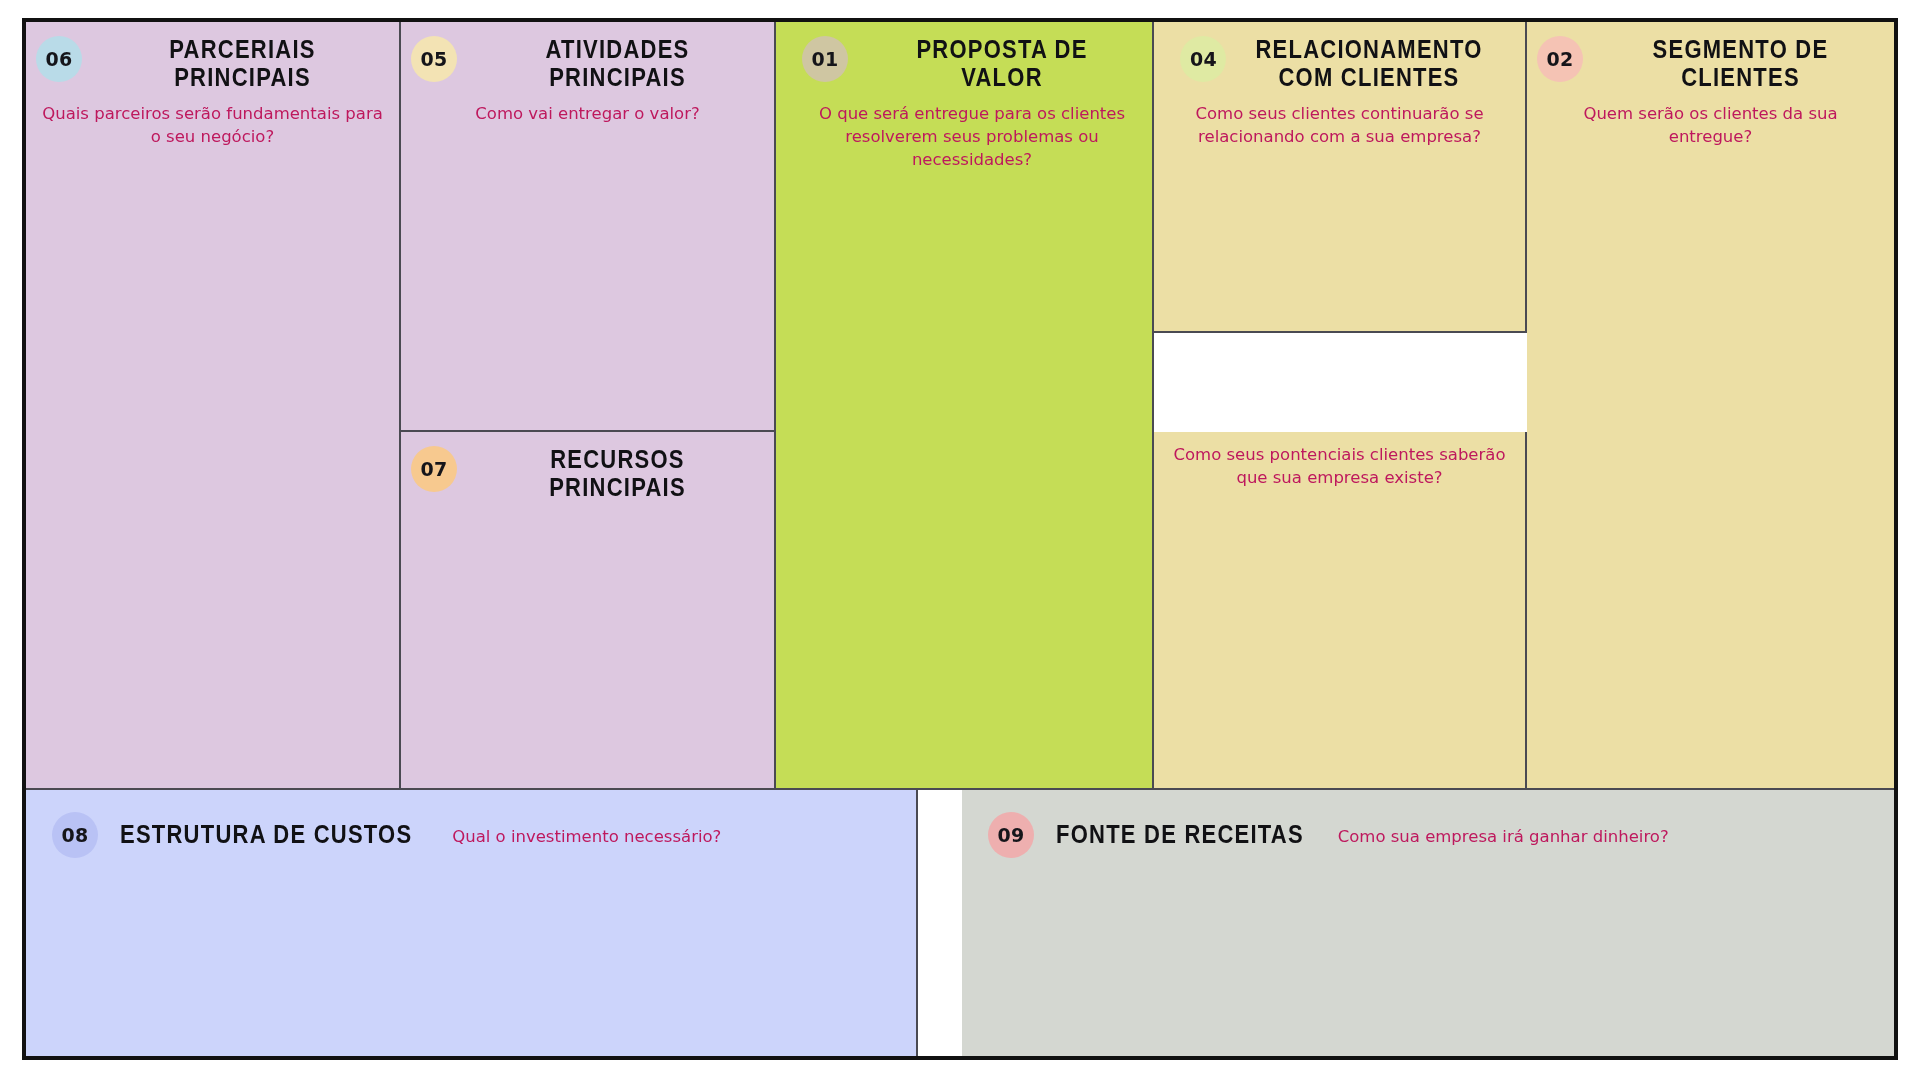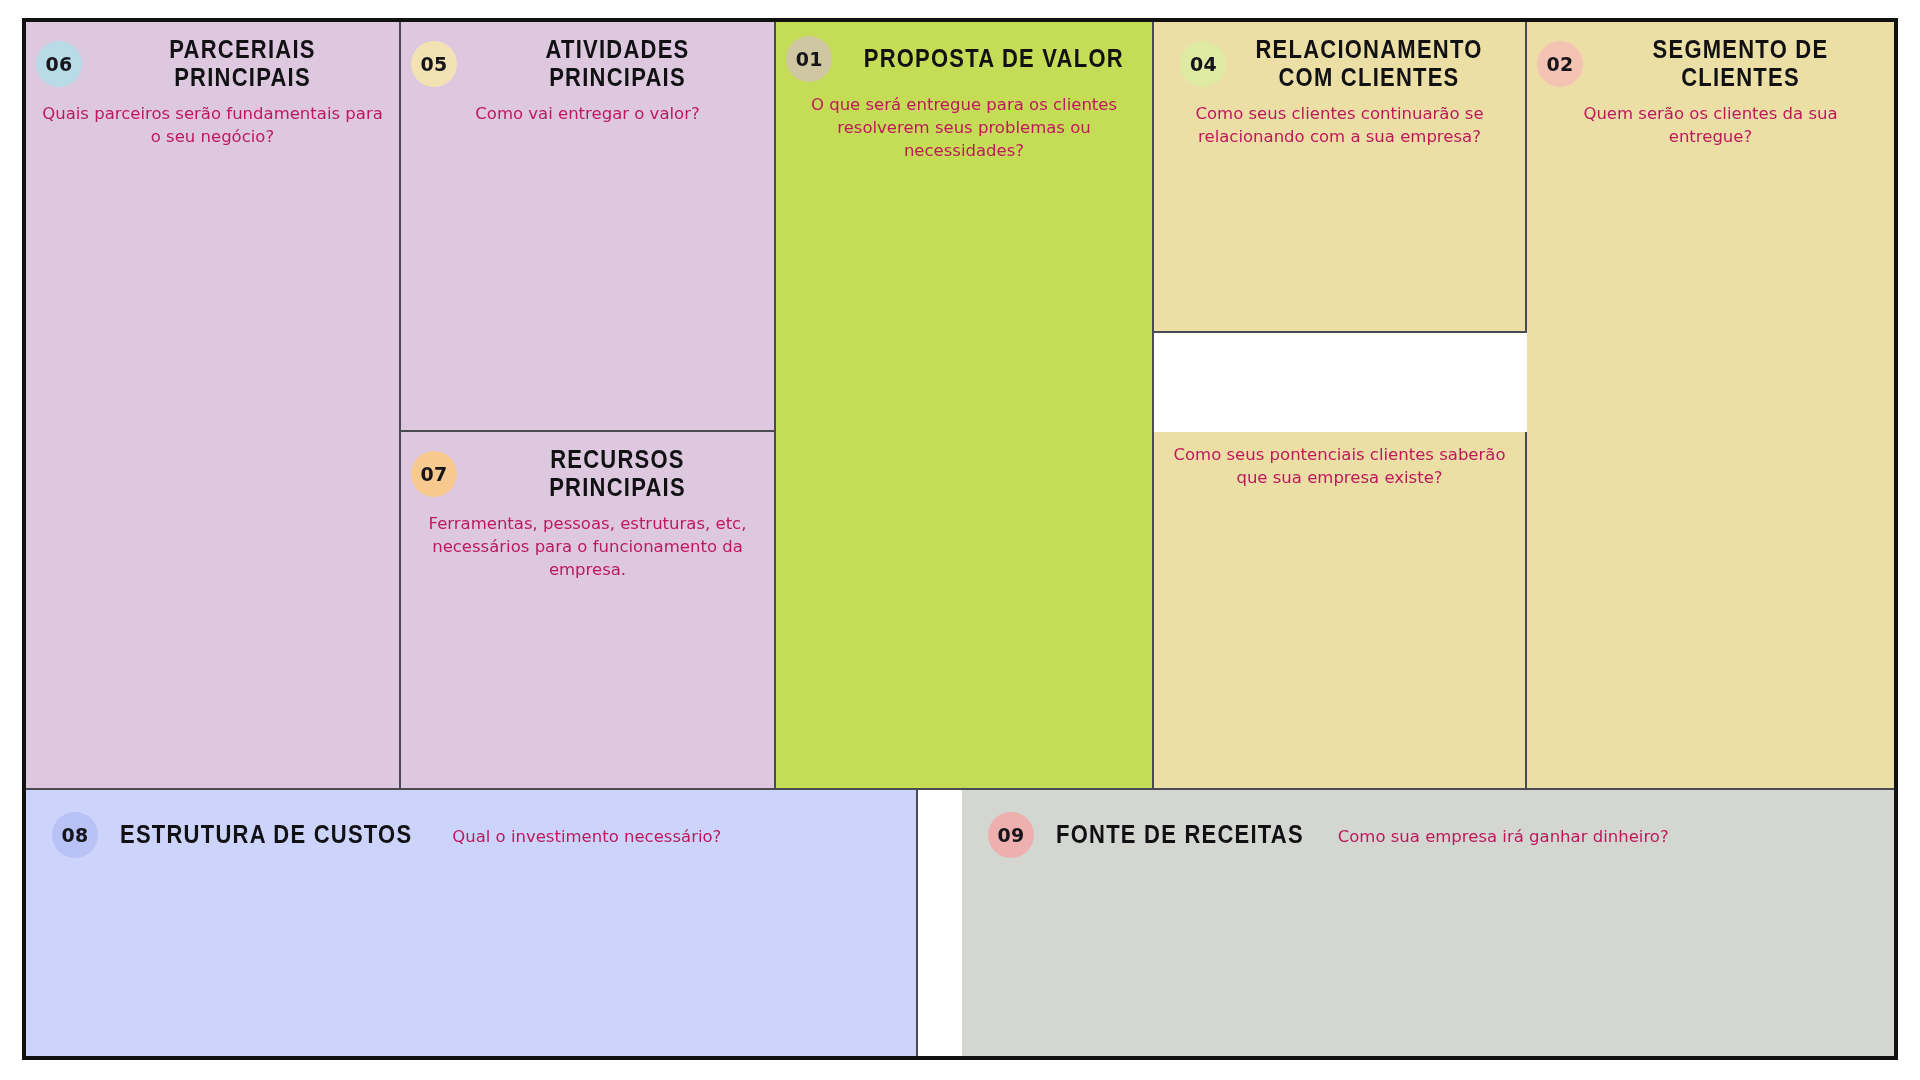--- a/index.html
+++ b/index.html
@@ -39,21 +39,21 @@
     border-right: 2px solid #4a4a52;
     border-bottom: 2px solid #4a4a52;
     overflow: hidden;
   }
   .cell.no-right { border-right: none; }
   .cell.no-bottom { border-bottom: none; }
 
   
   .cell-head {
     display: flex;
-    align-items: center;
+    align-items: flex-start;
     justify-content: center;
     gap: 14px;
     padding: 14px 10px 0 10px;
   }
 
   .badge {
     flex: 0 0 auto;
     width: 46px;
     height: 46px;
     border-radius: 50%;
@@ -129,24 +129,23 @@
         <div class="cell-title">ATIVIDADES PRINCIPAIS</div>
       </div>
       <div class="cell-sub">Como vai entregar o valor?</div>
     </div>
 
     <div class="cell" style="left: 375px; top: 410px; width: 375px; height: 358px; background-color: rgb(221, 200, 224); border-right-color: rgb(74, 74, 82); border-bottom-color: rgb(74, 74, 82);">
       <div class="cell-head">
         <div class="badge" style="background-color: rgb(247, 201, 143);">07</div>
         <div class="cell-title">RECURSOS PRINCIPAIS</div>
       </div>
-      <div class="cell-sub">Ferramentas, pessoas, estruturas, etc, necessários para o funcionamento da empresa.</div>
     </div>
 
-    <div class="cell" style="left: 750px; top: 0px; width: 378px; height: 768px; background-color: rgb(197, 221, 86); border-right-color: rgb(74, 74, 82); border-bottom-color: rgb(74, 74, 82);">
+    <div class="cell" style="left: 750px; top: 0px; width: 378px; height: 768px; background-color: rgb(197, 221, 86); border-right-color: rgb(74, 74, 82); border-bottom-color: rgb(74, 74, 82); padding-left: 16px;">
       <div class="cell-head">
         <div class="badge" style="background-color: rgb(207, 198, 162);">01</div>
         <div class="cell-title">PROPOSTA DE VALOR</div>
       </div>
       <div class="cell-sub">O que será entregue para os clientes resolverem seus problemas ou necessidades?</div>
     </div>
 
     <div class="cell" style="left: 1128px; top: 0px; width: 373px; height: 311px; background-color: rgb(236, 223, 165); border-right-color: rgb(74, 74, 82); border-bottom-color: rgb(74, 74, 82);">
       <div class="cell-head">
         <div class="badge" style="background-color: rgb(223, 234, 163);">04</div>

